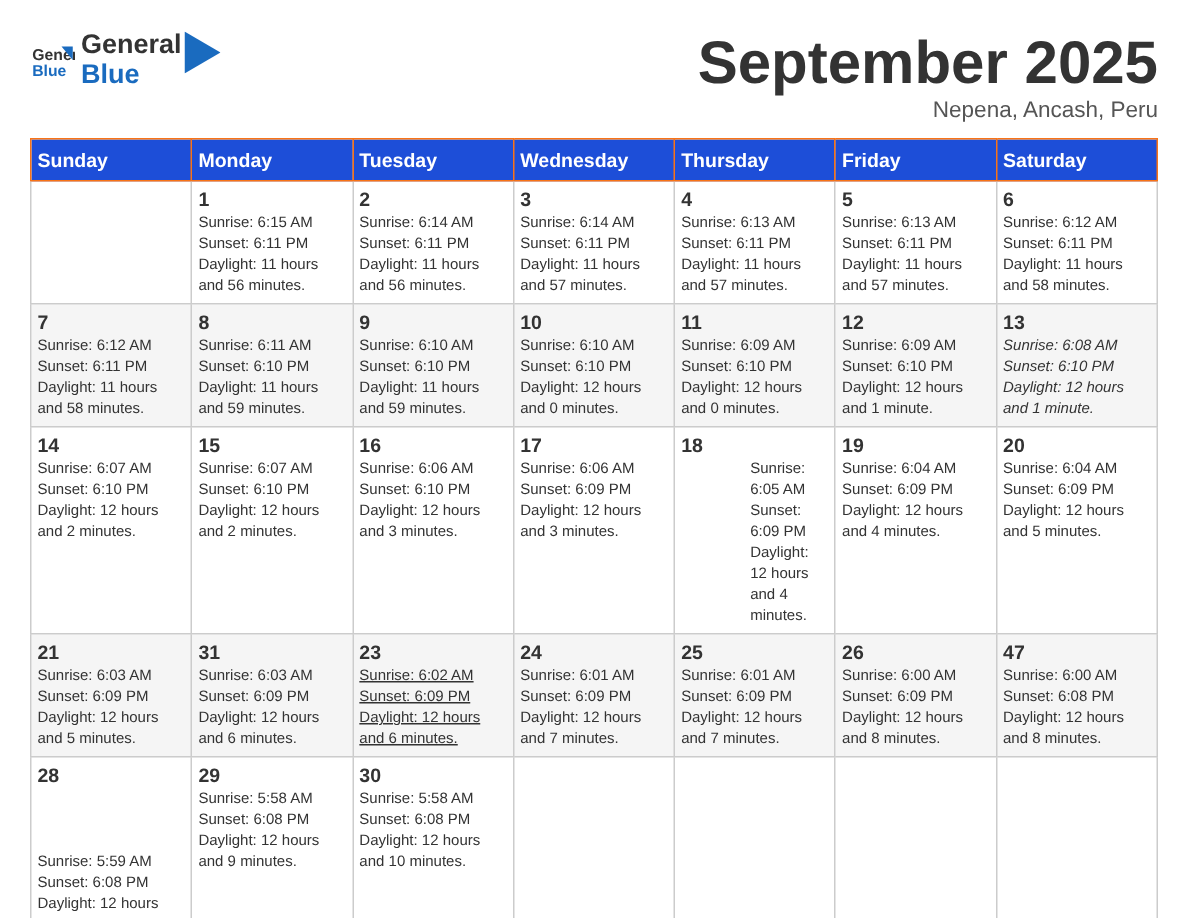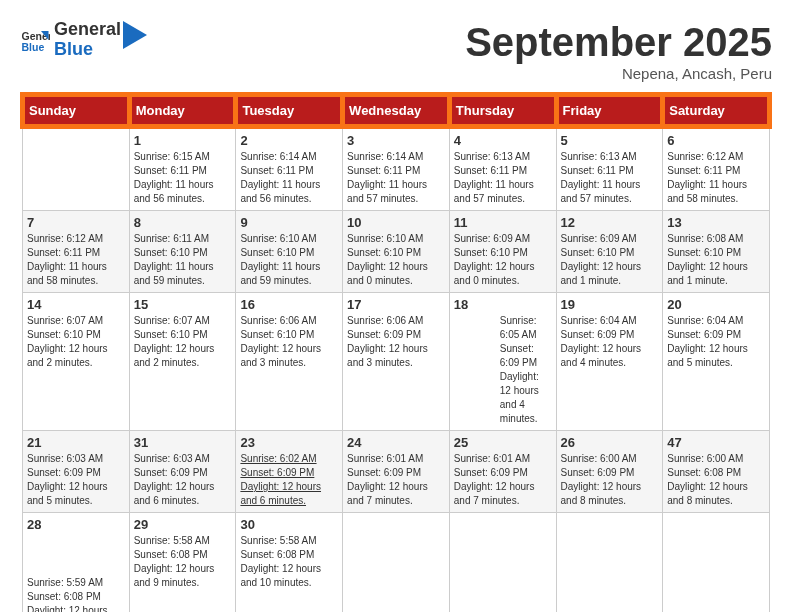--- a/index.html
+++ b/index.html
@@ -36,27 +36,27 @@
     .subtitle {
       font-size: 15px;
       color: #555;
     }
     table {
       width: 100%;
       border-collapse: collapse;
       font-size: 11px;
     }
     thead tr th {
-      background-color: #b91c1c;
+      background-color: #1d4ed8;
       color: #fff;
       padding: 6px 4px;
       text-align: left;
       font-size: 13px;
       font-weight: bold;
-      border: 5px solid #f97316;
+      border: 1px solid #f97316;
     }
     tbody tr td {
       border: 1px solid #ccc;
       vertical-align: top;
       padding: 4px;
       height: 80px;
       width: 106px;
     }
     tbody tr:nth-child(even) td {
       background-color: #f5f5f5;
@@ -199,21 +199,21 @@
         </td>
         <td>
           <div class="day-num">12</div>
           <div class="day-info" style="white-space: pre-line;">Sunrise: 6:09 AM
 Sunset: 6:10 PM
 Daylight: 12 hours
 and 1 minute.</div>
         </td>
         <td>
           <div class="day-num">13</div>
-          <div class="day-info" style="white-space: pre-line;">Sunrise: 6:08 AM
+          <div class="day-info" style="white-space: pre-line; font-style: italic;">Sunrise: 6:08 AM
 Sunset: 6:10 PM
 Daylight: 12 hours
 and 1 minute.</div>
         </td>
       </tr>
       <tr>
         <td>
           <div class="day-num">14</div>
           <div class="day-info" style="white-space: pre-line;">Sunrise: 6:07 AM
 Sunset: 6:10 PM

